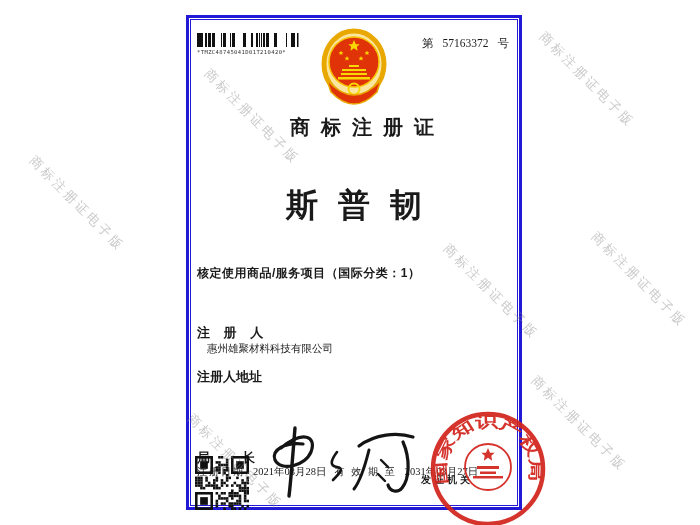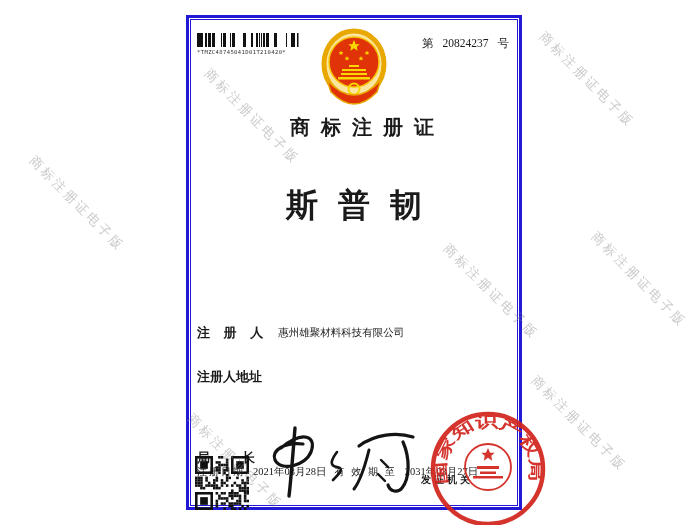--- a/index.html
+++ b/index.html
@@ -22,21 +22,21 @@
   .emblem-svg{left:132px;top:10px;}
   .cert-title{left:8px;top:96px;width:100%;text-align:center;font-family:"Liberation Serif",serif;
               font-weight:bold;font-size:20px;letter-spacing:11px;text-indent:11px;}
   .trademark{left:0;top:166px;width:100%;text-align:center;font-family:"DejaVu Serif",serif;
              font-size:32px;letter-spacing:20px;text-indent:20px;font-weight:bold;}
   .goods{left:8px;top:247px;width:314px;}
   .goods-heading{font-weight:bold;font-size:12px;letter-spacing:.5px;}
   .goods-body{margin:3px 0 0 0;font-family:"Liberation Serif",serif;font-size:9px;
               line-height:15px;text-align:justify;}
   .goods-body b{font-family:"Liberation Sans",sans-serif;font-size:9.5px;}
-  .row{display:flex;align-items:center;}
+  .row{display:flex;align-items:flex-start;flex-direction:column;}
   .row-label{font-weight:bold;font-size:13px;flex:none;}
   .row-value{font-family:"Liberation Serif",serif;font-size:10.5px;margin-left:10px;}
   .registrant-row{left:8px;top:306px;width:316px;}
   .registrant-row .row-label{letter-spacing:5px;}
   .address-row{left:8px;top:350px;width:316px;gap:16px;}
   .dates-row{left:8px;top:410px;width:316px;display:flex;align-items:baseline;}
   .date-label{font-weight:normal;font-size:10px;letter-spacing:2px;flex:none;margin-top:37px;}
   .date-value{font-family:"Liberation Serif",serif;font-size:10.5px;margin:0 8px;flex:none;}
   .director-label{left:8px;top:431px;width:58px;display:flex;justify-content:space-between;
                   font-weight:bold;font-size:13px;}
@@ -79,21 +79,21 @@
         <rect x="69" y="0" width="3" height="14" fill="#111"></rect>
         <rect x="77" y="0" width="3" height="14" fill="#111"></rect>
         <rect x="89" y="0" width="1" height="14" fill="#111"></rect>
         <rect x="94" y="0" width="4" height="14" fill="#111"></rect>
         <rect x="100" y="0" width="1.5" height="14" fill="#111"></rect>
       </svg>
     <div class="abs barcode-text">*TMZC48745041D01T210420*</div>
 
     <div class="abs cert-no">
       <span>第</span>
-      <span>20824237</span>
+      <span>57163372</span>
       <span>号</span>
     </div>
 
     <svg class="abs emblem-svg" width="66" height="80" viewBox="0 0 66 80">
       <ellipse cx="33" cy="36" rx="30" ry="33" fill="#fbe6a0" stroke="#e8a800" stroke-width="5"></ellipse>
       <circle cx="33" cy="34" r="25" fill="#e03408" stroke="#f5c400" stroke-width="1.5"></circle>
       <g fill="#f9d800">
         <polygon points="0,-1 0.294,-0.309 0.951,-0.309 0.476,0.118 0.588,0.809 0,0.382 -0.588,0.809 -0.476,0.118 -0.951,-0.309 -0.294,-0.309" transform="translate(33,18) scale(6)"></polygon>
         <polygon points="0,-1 0.294,-0.309 0.951,-0.309 0.476,0.118 0.588,0.809 0,0.382 -0.588,0.809 -0.476,0.118 -0.951,-0.309 -0.294,-0.309" transform="translate(20,25) scale(2.6)"></polygon>
         <polygon points="0,-1 0.294,-0.309 0.951,-0.309 0.476,0.118 0.588,0.809 0,0.382 -0.588,0.809 -0.476,0.118 -0.951,-0.309 -0.294,-0.309" transform="translate(26,30.5) scale(2.6)"></polygon>
@@ -106,20 +106,21 @@
       </g>
       <circle cx="33" cy="61" r="5.5" fill="none" stroke="#f9d800" stroke-width="2"></circle>
       <path d="M6,52 Q33,82 60,52 L56,64 Q33,88 10,64 Z" fill="#e03408" stroke="#e8a800" stroke-width="1.5"></path>
     </svg>
 
     <div class="abs cert-title">商标注册证</div>
 
     <div class="abs trademark">斯普韧</div>
 
     <div class="abs goods">
+      <div class="goods-heading">核定使用商品/服务项目（国际分类：1）</div>
     </div>
 
     <div class="abs row registrant-row">
       <span class="row-label">注 册 人</span>
       <span class="row-value">惠州雄聚材料科技有限公司</span>
     </div>
 
     <div class="abs row address-row">
       <span class="row-label">注册人地址</span>
     </div>

